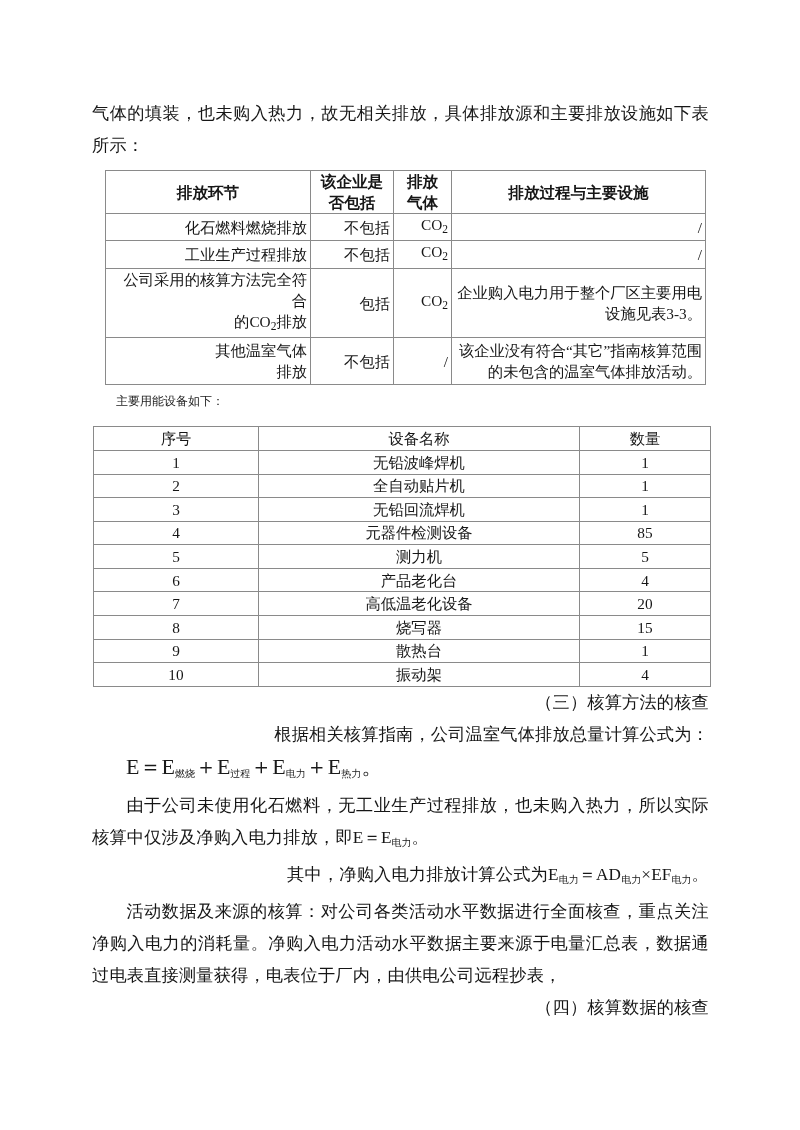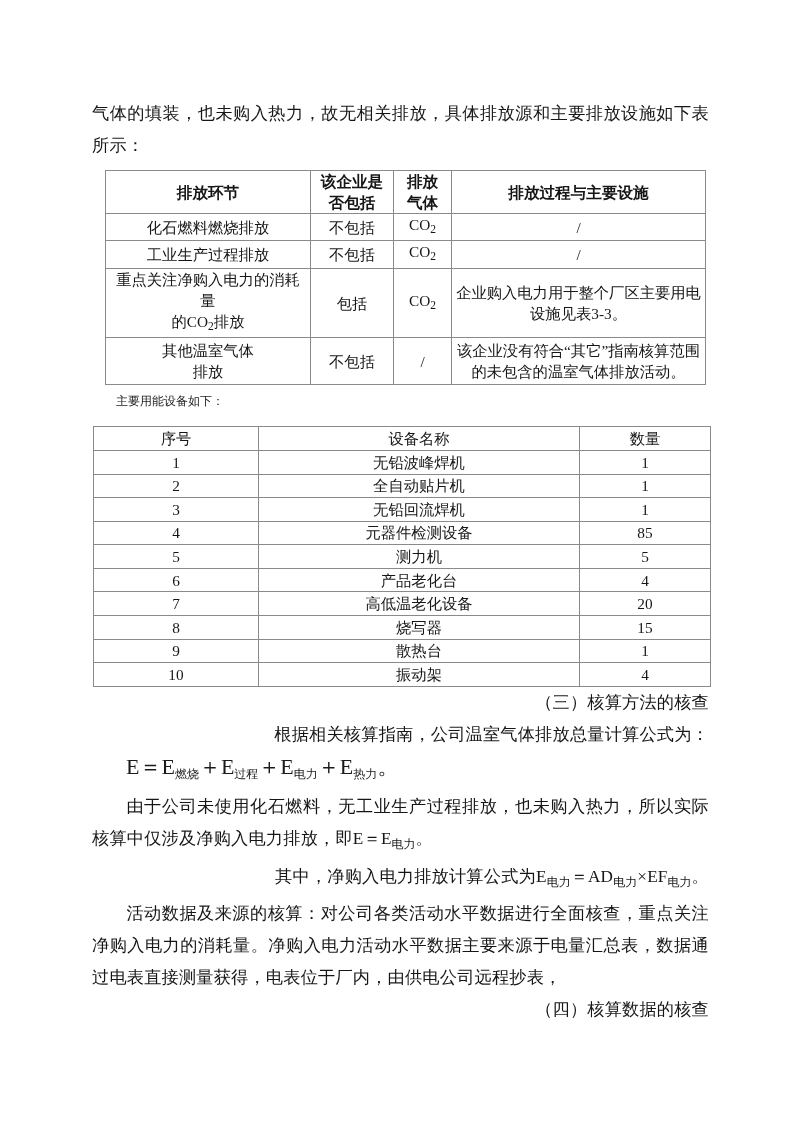--- a/index.html
+++ b/index.html
@@ -48,24 +48,24 @@
     line-height: 32px;
     margin: 0;
     padding-left: 2em;
     font-family: "Liberation Serif", "DejaVu Serif", serif;
     white-space: nowrap;
   }
   .formula .var {
     font-size: 22px;
   }
   sub.cn {
-    font-size: 12px;
+    font-size: 10px;
     vertical-align: -0.32em;
     letter-spacing: 0;
-    font-family: Liberation Mono, monospace;
+    font-family: Liberation Serif, serif;
   }
   sub.num {
     font-size: 11.5px;
     vertical-align: -0.3em;
   }
 
   
   table {
     border-collapse: collapse;
     table-layout: fixed;
@@ -88,21 +88,21 @@
   }
   #emission-table .c0 { width: 205px; }
   #emission-table .c1 { width: 83px; }
   #emission-table .c2 { width: 58px; }
   #emission-table .c3 { width: 254px; }
   #emission-table thead td {
     font-weight: bold;
     height: 42px;
     font-size: 15.6px;
   }
-  #emission-table tbody td { height: 22px; }
+  #emission-table tbody td { height: 22px; text-align: right; }
   #emission-table tbody tr.tall td { height: 42px; }
   #emission-table tbody tr.tall2 td { height: 46px; }
 
   
   #equipment-table {
     width: 617px;
     margin: 9px 0 0 1px;
   }
   #equipment-table .c0 { width: 165px; }
   #equipment-table .c1 { width: 321px; }
@@ -153,21 +153,21 @@
           <td>/</td>
         </tr>
         <tr>
           <td>工业生产过程排放</td>
           <td>不包括</td>
           <td><span>CO</span><sub class="num">2</sub></td>
           <td>/</td>
         </tr>
         <tr class="tall">
           <td>
-            <div>重点关注净购入电力的消耗量</div>
+            <div>公司采用的核算方法完全符合</div>
             <div><span>的CO</span><sub class="num">2</sub><span>排放</span></div>
           </td>
           <td>包括</td>
           <td><span>CO</span><sub class="num">2</sub></td>
           <td>
             <div>企业购入电力用于整个厂区主要用电</div>
             <div>设施见表3-3。</div>
           </td>
         </tr>
         <tr class="tall2">

